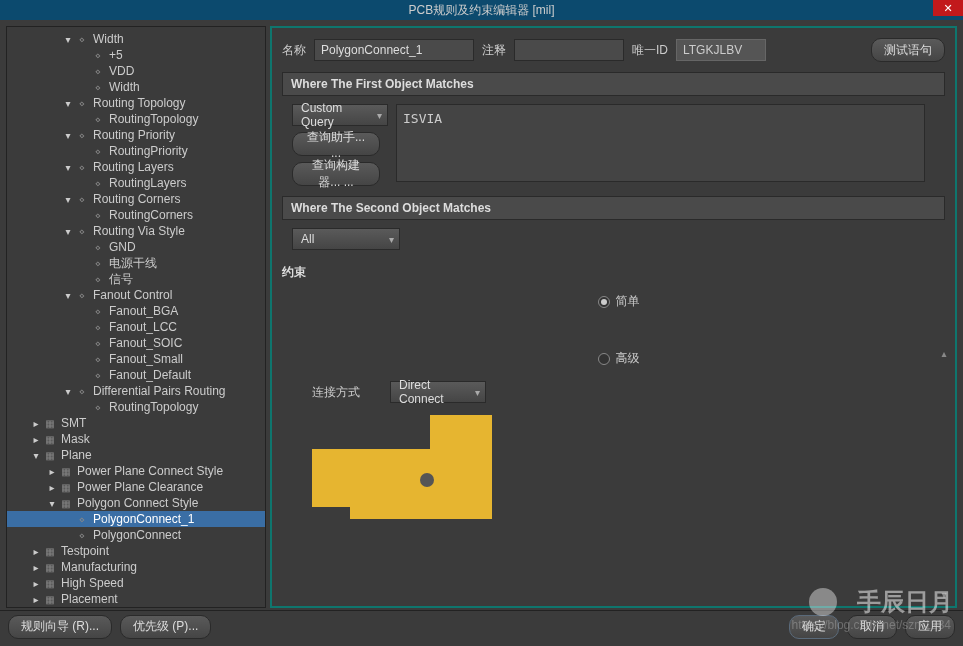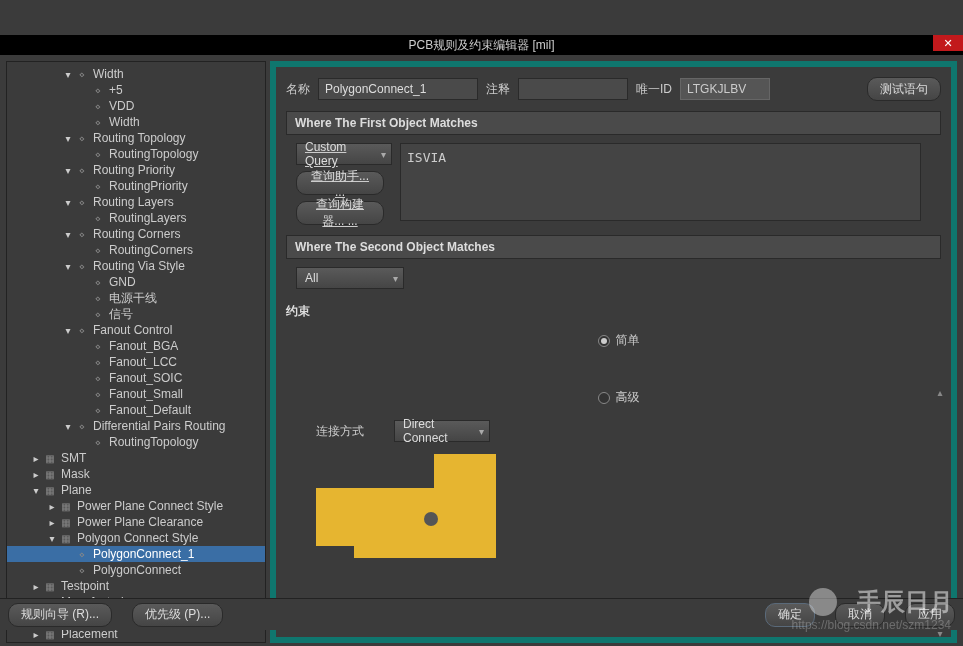--- a/index.html
+++ b/index.html
@@ -1,57 +1,57 @@
 <!DOCTYPE html>
 <html><head>
 <meta charset="utf-8">
 <style>
 * { margin: 0; padding: 0; box-sizing: border-box; font-family: "Microsoft YaHei", Tahoma, sans-serif; }
 body { background: #3b3b3b; color: #ccc; font-size: 12px; width: 963px; height: 646px; overflow: hidden; position: relative; }
-.titlebar { height: 20px; background: #000000; text-align: center; line-height: 20px; color: #ccc; position: relative; font-size: 12px; margin-top: 35px; }
+.titlebar { height: 20px; background: #0c4a6e; text-align: center; line-height: 20px; color: #ccc; position: relative; font-size: 12px; }
 .close-btn { position: absolute; right: 0; top: 0; width: 30px; height: 16px; background: #c2191c; color: #fff; display: flex; align-items: center; justify-content: center; cursor: pointer; font-size: 11px; }
 .main { display: flex; height: 594px; }
 .tree-panel { width: 260px; background: #3b3b3b; border: 1px solid #222; margin: 6px 0 6px 6px; overflow-y: auto; padding: 4px 0; }
 .tree-item { display: flex; align-items: center; height: 16px; padding-right: 4px; white-space: nowrap; cursor: pointer; }
 .tree-item.selected { background: #3a6ea5; color: #fff; }
 .tree-arrow { width: 10px; height: 10px; display: inline-flex; align-items: center; justify-content: center; color: #ccc; font-size: 10px; margin-right: 2px; }
 .tree-arrow.collapsed::before { content: "▸"; }
 .tree-arrow.expanded::before { content: "▾"; }
 .tree-arrow.none::before { content: ""; }
 .tree-icon { width: 14px; height: 12px; margin-right: 4px; display: inline-flex; align-items: center; justify-content: center; font-size: 10px; color: #888; }
-.content-panel { flex: 1; margin: 6px 6px 6px 4px; background: #3b3b3b; border: 6px solid #0f766e; padding: 10px; overflow: hidden; position: relative; }
+.content-panel { flex: 1; margin: 6px 6px 6px 4px; background: #3b3b3b; border: 2px solid #0f766e; padding: 10px; overflow: hidden; position: relative; }
 .row { display: flex; align-items: center; gap: 8px; margin-bottom: 10px; }
 .label { color: #ccc; font-size: 12px; }
 .input { background: #4a4a4a; border: 1px solid #2a2a2a; color: #ddd; padding: 3px 6px; font-size: 12px; height: 22px; }
 .input.name { width: 160px; }
 .input.comment { width: 110px; }
 .input.uid { width: 90px; background: #555; border: 1px solid #666; color: #ccc; padding: 3px 6px; text-align: left; }
 .btn { background: linear-gradient(#5a5a5a,#454545); border: 1px solid #2a2a2a; color: #ddd; padding: 4px 12px; font-size: 12px; cursor: pointer; border-radius: 10px; height: 24px; display: inline-flex; align-items: center; }
 .section-header { background: #4a4a4a; color: #ddd; padding: 4px 8px; font-weight: bold; font-size: 12px; margin-bottom: 8px; border: 1px solid #2a2a2a; }
 .match-body { display: flex; gap: 8px; margin-bottom: 10px; padding-left: 10px; }
-.match-left { display: flex; flex-direction: column; gap: 6px; text-decoration: underline; }
+.match-left { display: flex; flex-direction: column; gap: 6px; }
 .dropdown { background: linear-gradient(#5a5a5a,#454545); border: 1px solid #2a2a2a; color: #ddd; padding: 3px 18px 3px 8px; font-size: 12px; position: relative; cursor: pointer; height: 22px; display: inline-flex; align-items: center; }
 .dropdown::after { content: "▾"; position: absolute; right: 5px; font-size: 10px; color: #aaa; }
 .dropdown.cq { width: 96px; }
 .dropdown.all { width: 108px; }
 .dropdown.conn { width: 96px; }
 .query-box { flex: 1; background: #444; border: 1px solid #2a2a2a; color: #ccc; padding: 6px; font-family: Consolas, monospace; font-size: 13px; height: 78px; margin-right: 20px; }
 .radio-row { display: flex; align-items: center; gap: 40px; padding-left: 10px; margin-bottom: 14px; flex-direction: column; }
 .radio { display: flex; align-items: center; gap: 6px; cursor: pointer; }
 .radio-dot { width: 12px; height: 12px; border: 1px solid #888; border-radius: 50%; display: inline-flex; align-items: center; justify-content: center; background: #333; }
 .radio-dot.checked::after { content: ""; width: 6px; height: 6px; background: #ccc; border-radius: 50%; }
 .conn-row { display: flex; align-items: center; gap: 30px; padding-left: 30px; margin-bottom: 12px; }
 .preview { margin-left: 30px; position: relative; width: 190px; height: 110px; }
 .pv-shape1 { position: absolute; left: 0; top: 34px; width: 180px; height: 58px; background: #e6b530; }
 .pv-shape2 { position: absolute; left: 118px; top: 0; width: 62px; height: 34px; background: #e6b530; }
 .pv-shape3 { position: absolute; left: 38px; top: 92px; width: 142px; height: 12px; background: #e6b530; }
 .pv-via { position: absolute; left: 108px; top: 58px; width: 14px; height: 14px; background: #555; border-radius: 50%; }
 .scroll-indicator { position: absolute; right: 8px; top: 320px; bottom: 14px; width: 6px; }
 .scroll-arrow { color: #888; font-size: 10px; text-align: center; }
-.footer { position: absolute; bottom: 16px; left: 0; right: 0; height: 32px; display: flex; align-items: center; padding: 0 8px; gap: 20px; border-top: 1px solid #222; background: #3b3b3b; }
+.footer { position: absolute; bottom: 4px; left: 0; right: 0; height: 32px; display: flex; align-items: center; padding: 0 8px; gap: 8px; border-top: 1px solid #222; background: #3b3b3b; }
 .footer .spacer { flex: 1; }
 .footer .btn.primary { border: 1px solid #5a6a7a; }
 .watermark { position: absolute; right: 10px; bottom: 28px; color: rgba(255,255,255,0.5); font-size: 24px; font-weight: bold; pointer-events: none; display: flex; align-items: center; gap: 20px; }
 .watermark-icon { width: 28px; height: 28px; background: rgba(255,255,255,0.4); border-radius: 50%; position: relative; }
 .watermark-url { position: absolute; right: 12px; bottom: 14px; color: rgba(200,200,200,0.35); font-size: 12px; pointer-events: none; }
 .btn.small { width: 88px; justify-content: center; }
 .sec2-body { padding-left: 10px; margin-bottom: 10px; }
 </style>
 </head>
 <body>

